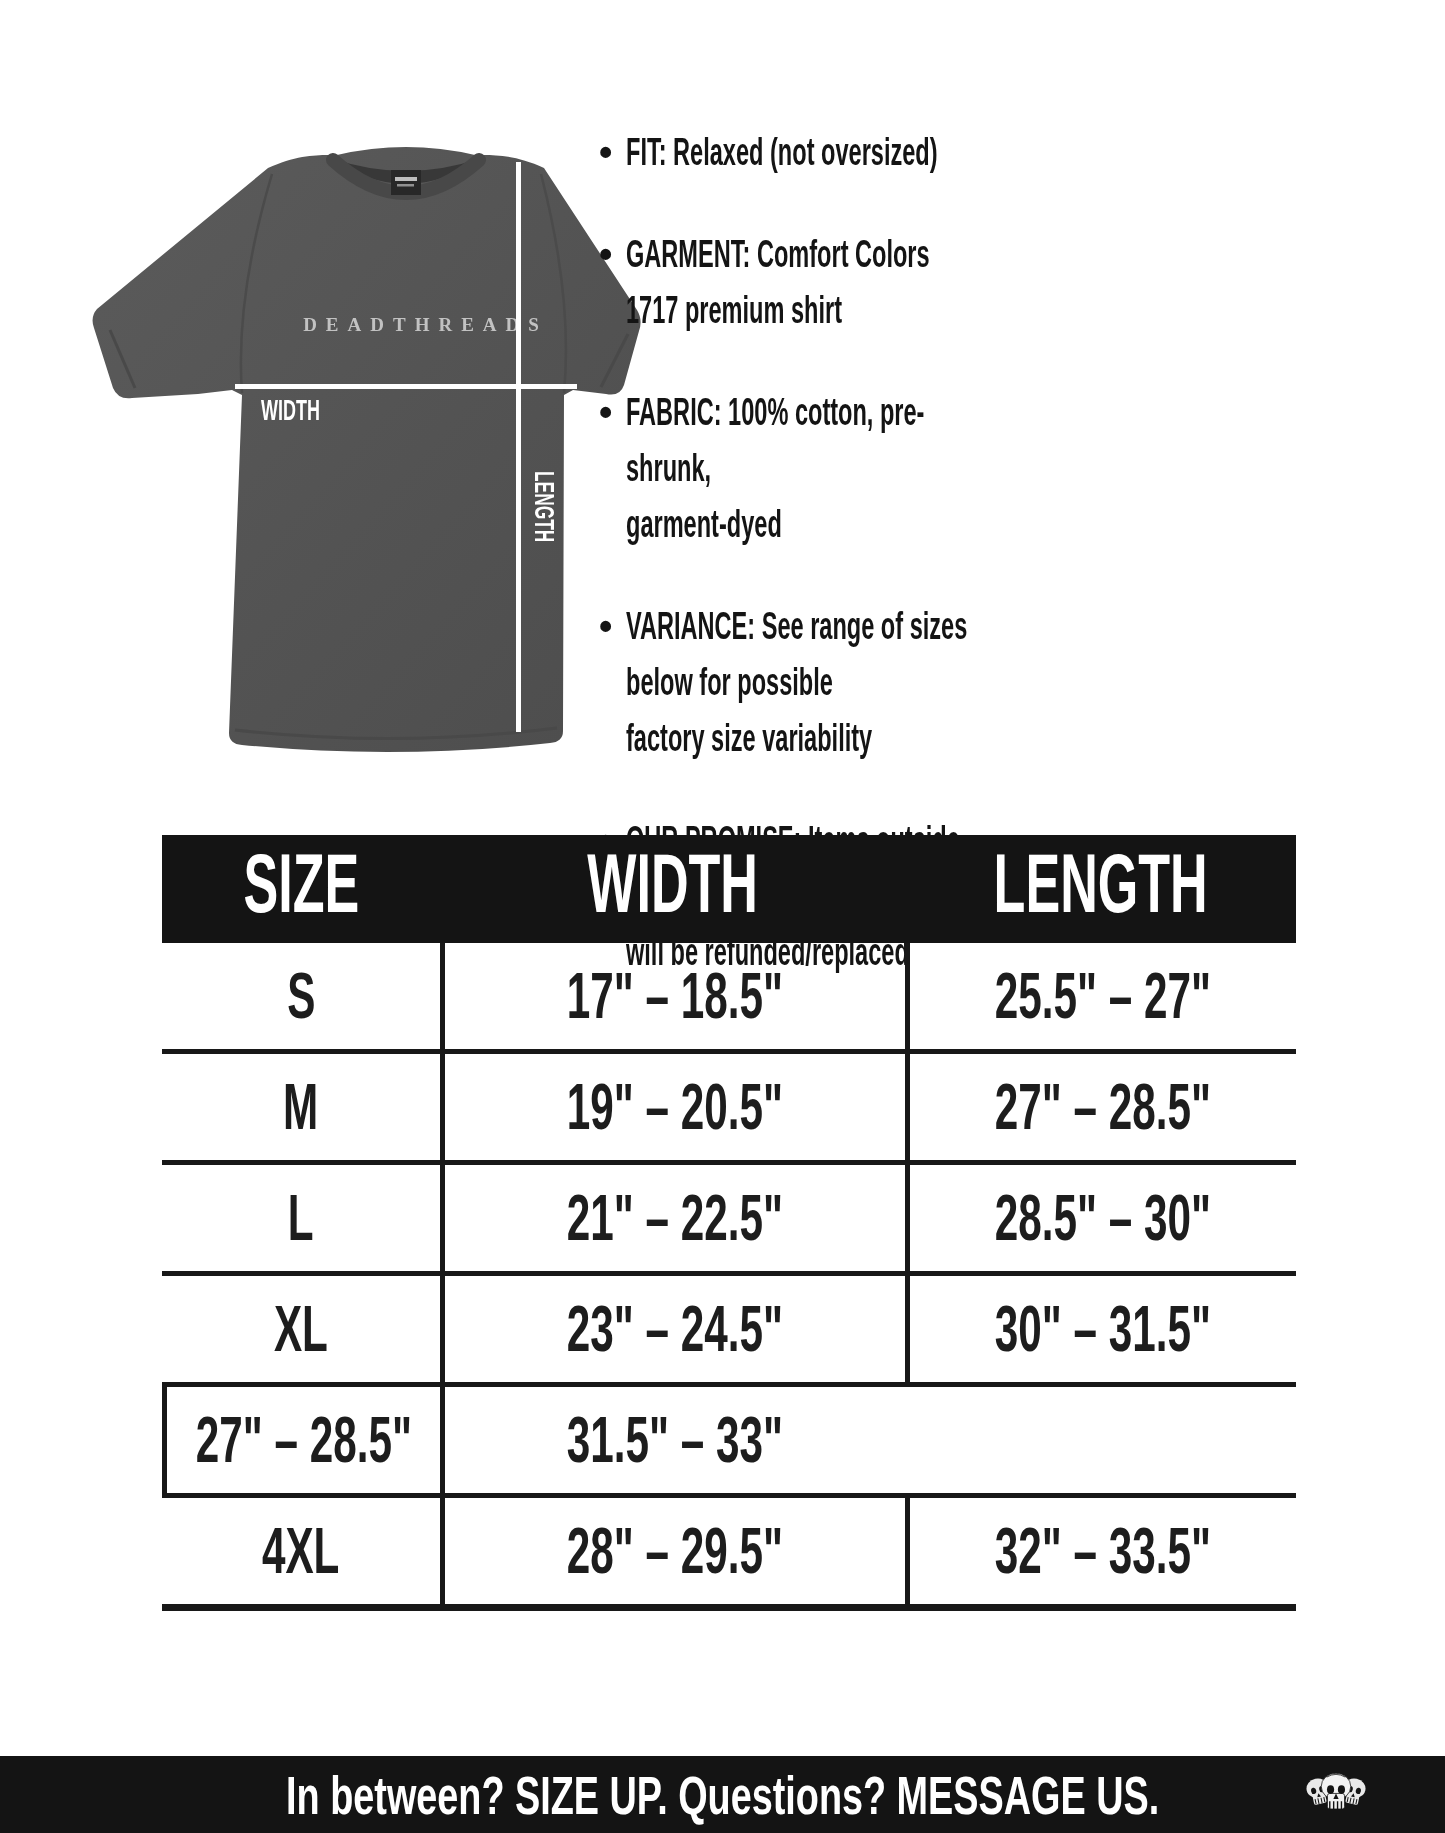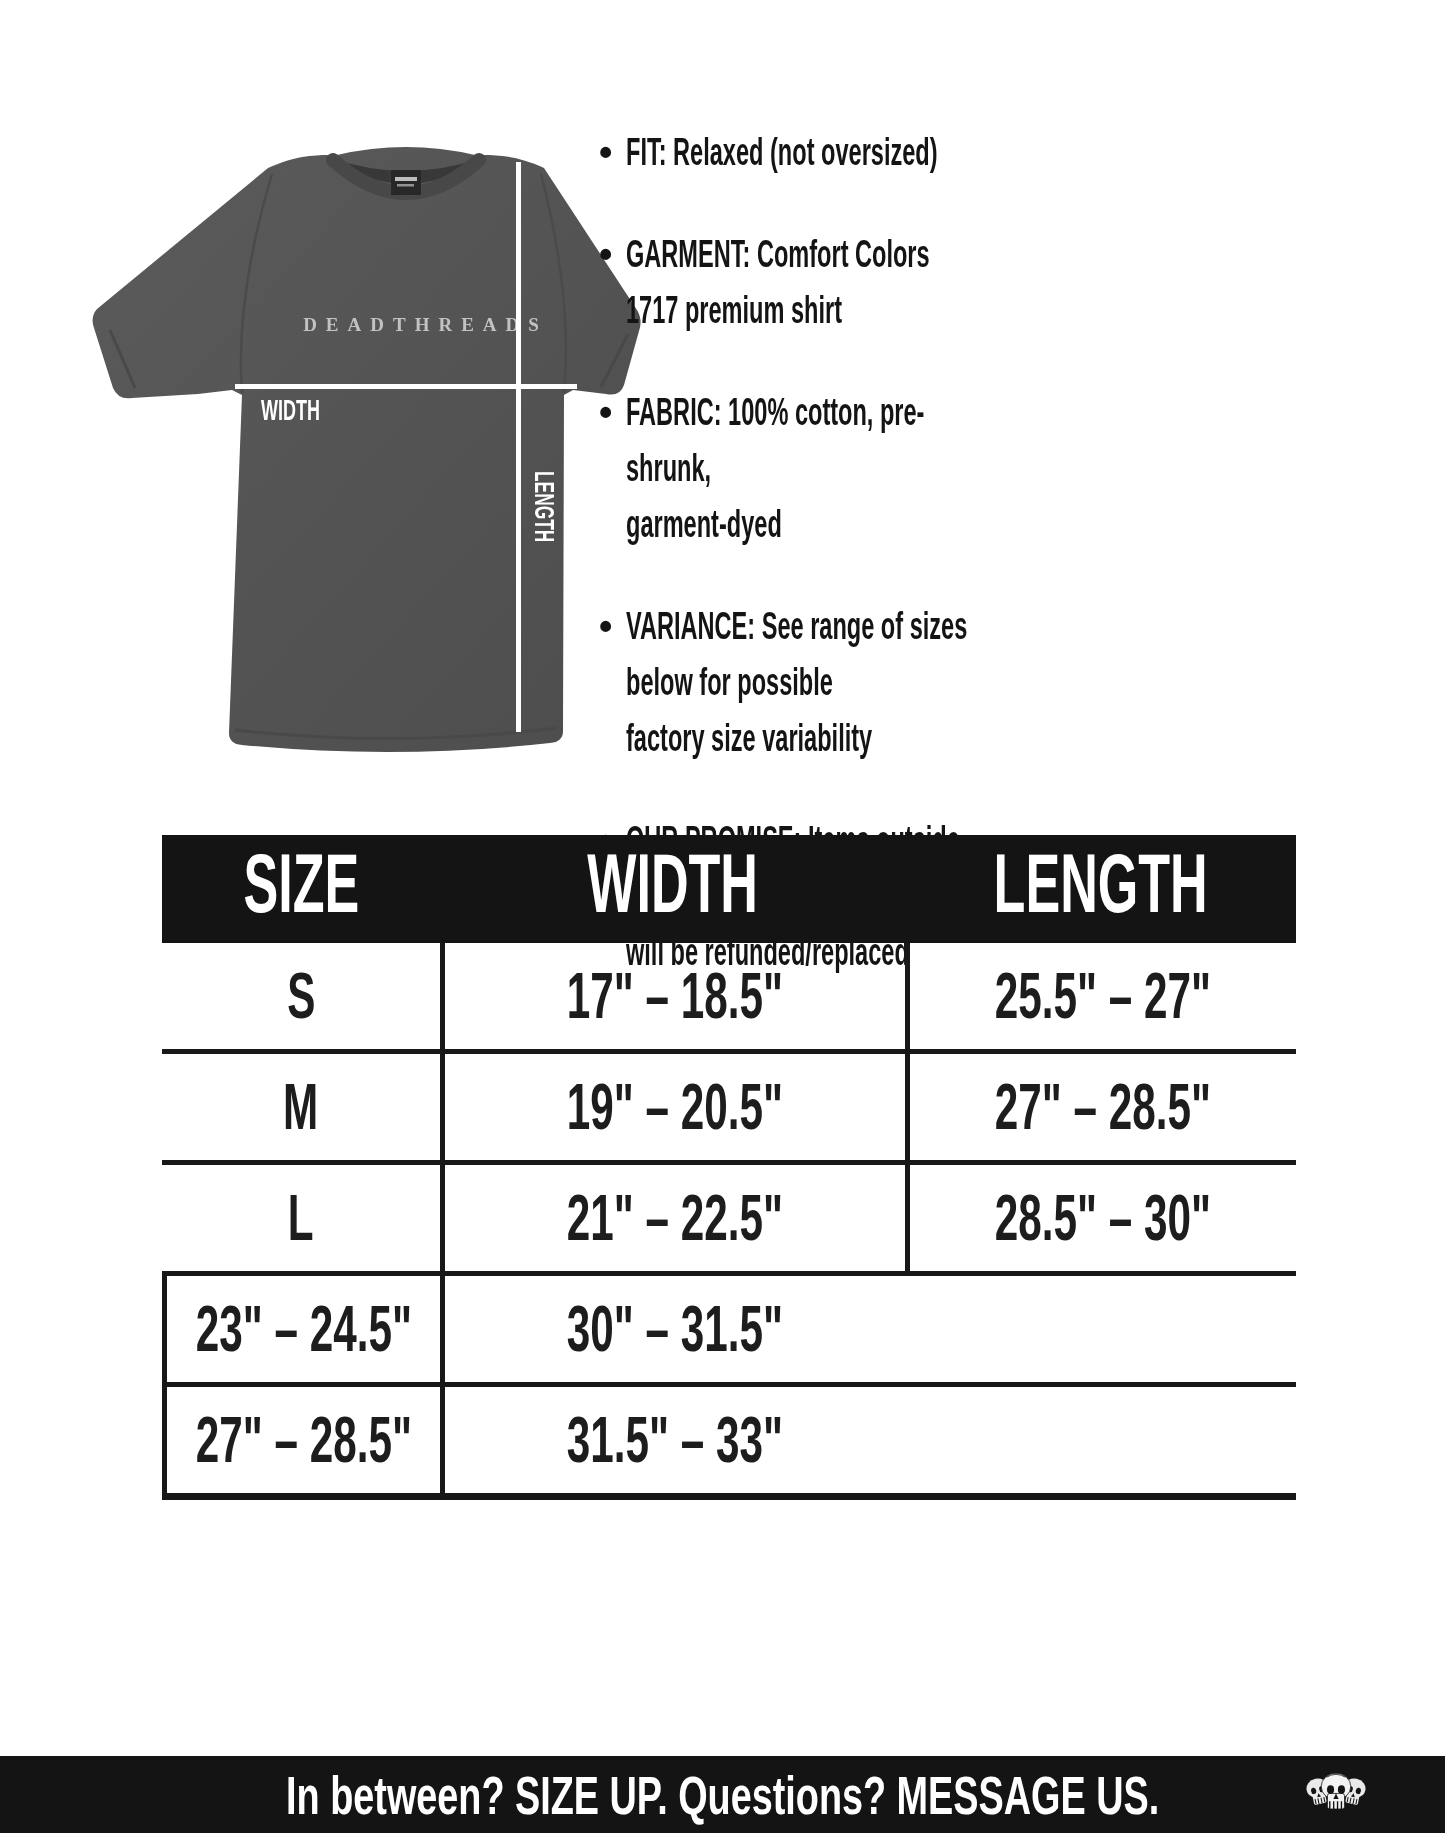--- a/index.html
+++ b/index.html
@@ -169,33 +169,47 @@
             <span class="cond-c">L</span>
           </div>
           <div class="cell c2">
             <span class="cond-c">21" – 22.5"</span>
           </div>
           <div class="cell c3">
             <span class="cond-c">28.5" – 30"</span>
           </div>
         </div>
         <div class="trow">
+          <div class="cell c1">
+            <span class="cond-c">XL</span>
+          </div>
           <div class="cell c2">
             <span class="cond-c">23" – 24.5"</span>
           </div>
           <div class="cell c3">
             <span class="cond-c">30" – 31.5"</span>
           </div>
         </div>
         <div class="trow">
           <div class="cell c2">
             <span class="cond-c">27" – 28.5"</span>
           </div>
           <div class="cell c3">
             <span class="cond-c">31.5" – 33"</span>
+          </div>
+        </div>
+        <div class="trow">
+          <div class="cell c1">
+            <span class="cond-c">4XL</span>
+          </div>
+          <div class="cell c2">
+            <span class="cond-c">28" – 29.5"</span>
+          </div>
+          <div class="cell c3">
+            <span class="cond-c">32" – 33.5"</span>
           </div>
         </div>
       </div>
   </div>
 
   <footer class="footer">
     <div class="footer-note"><span class="cond-c">In between? SIZE UP. Questions? MESSAGE US.</span></div>
     <svg class="skulls" width="78" height="56" viewBox="0 0 100 72">
       <g transform="translate(27,32) rotate(-12) scale(0.82)">
         <ellipse cx="0" cy="-6" rx="17" ry="15" fill="#e9e9e9"></ellipse>

